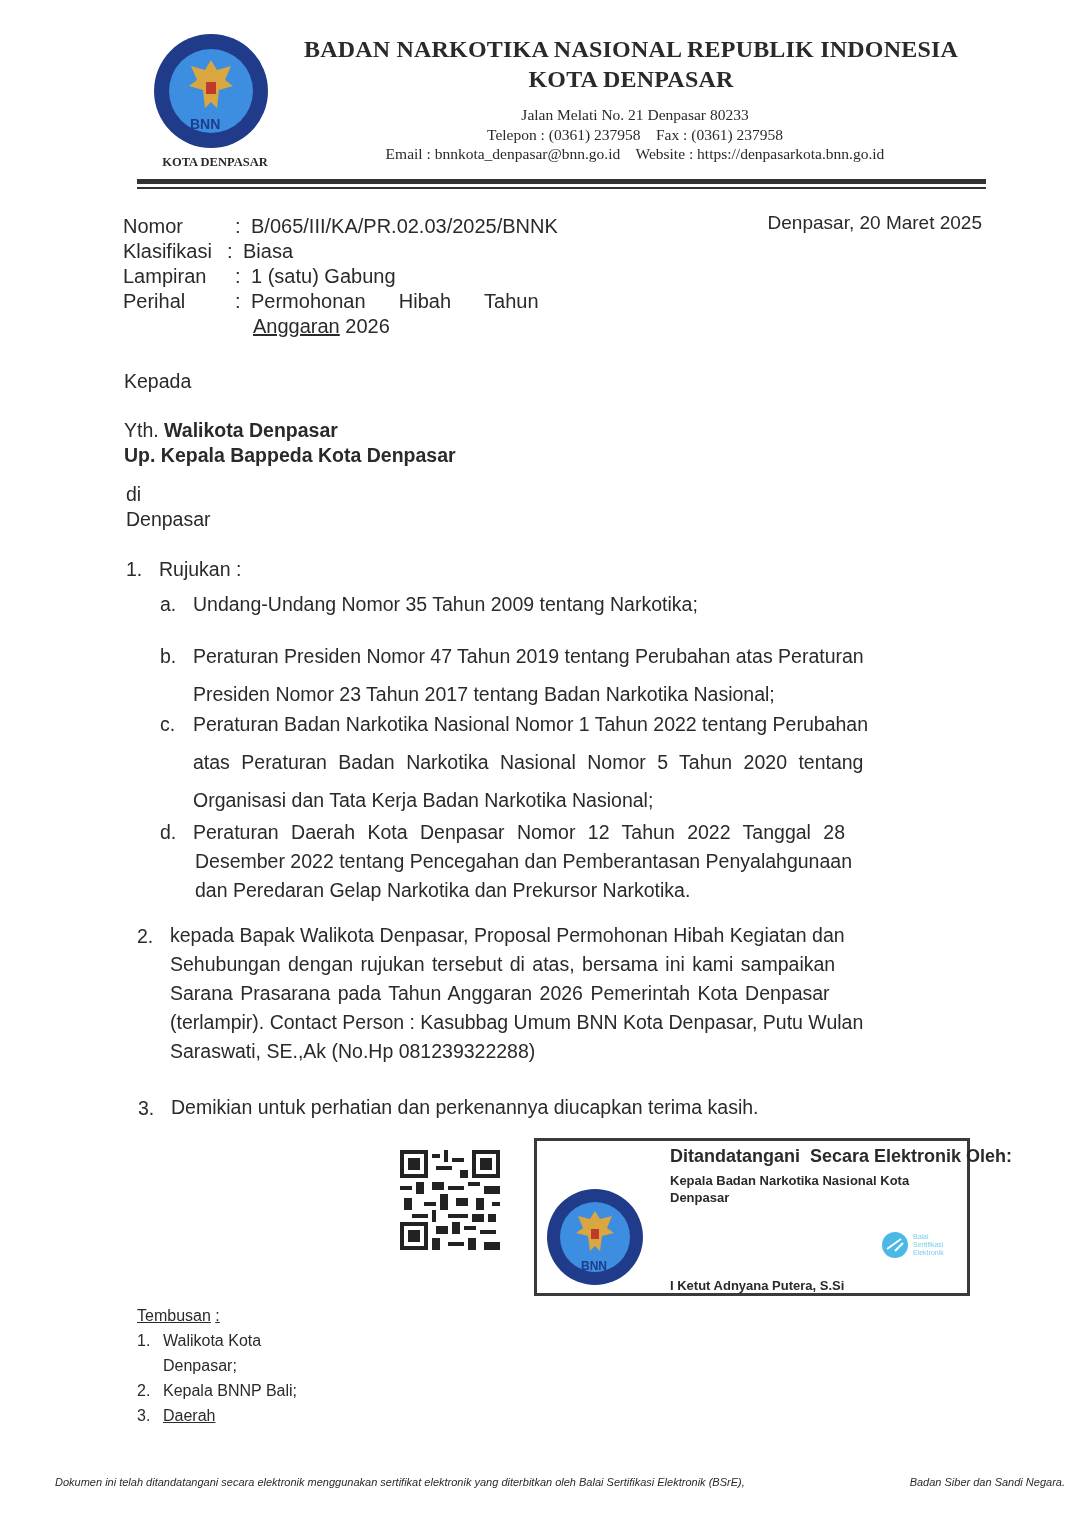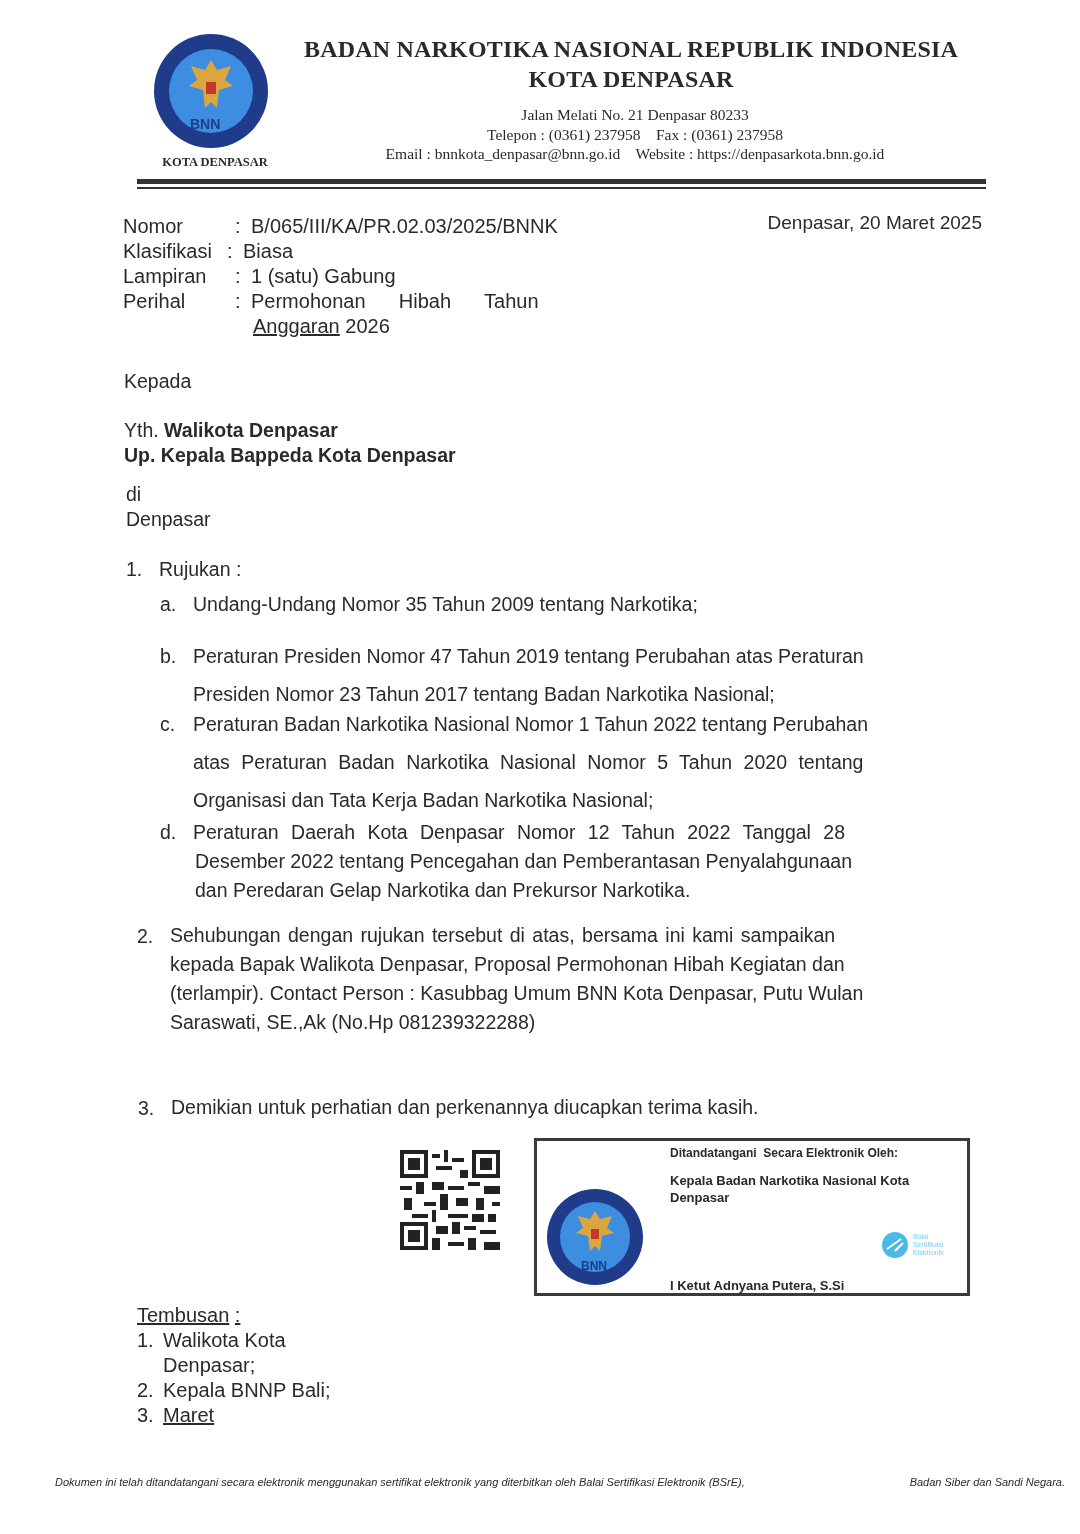--- a/index.html
+++ b/index.html
@@ -97,22 +97,23 @@
   <div style="padding-left:33px;">Organisasi dan Tata Kerja Badan Narkotika Nasional;</div>
 </div>
 <div class="abs body-text" style="left:160px;top:818px;width:800px;line-height:29px;">
   <div><span style="display:inline-block;width:33px;">d.</span><span style="word-spacing:7px;">Peraturan Daerah Kota Denpasar Nomor 12 Tahun 2022 Tanggal 28</span></div>
   <div style="padding-left:35px;">Desember 2022 tentang Pencegahan dan Pemberantasan Penyalahgunaan</div>
   <div style="padding-left:35px;">dan Peredaran Gelap Narkotika dan Prekursor Narkotika.</div>
 </div>
 
 <div class="abs body-text" style="left:137px;top:924px;">2.</div>
 <div class="abs body-text" style="left:170px;top:921px;width:790px;line-height:29px;text-align:justify;">
+  <div>kepada Bapak Walikota Denpasar, Proposal Permohonan Hibah Kegiatan dan</div>
   <div style="word-spacing:2px;">Sehubungan dengan rujukan tersebut di atas, bersama ini kami sampaikan</div>
-  <div>kepada Bapak Walikota Denpasar, Proposal Permohonan Hibah Kegiatan dan</div>
+  <div style="word-spacing:2px;">Sarana Prasarana pada Tahun Anggaran 2026 Pemerintah Kota Denpasar</div>
   <div>(terlampir). Contact Person : Kasubbag Umum BNN Kota Denpasar, Putu Wulan</div>
   <div>Saraswati, SE.,Ak (No.Hp 081239322288)</div>
 </div>
 
 <div class="abs body-text" style="left:138px;top:1096px;">3.</div>
 <div class="abs body-text" style="left:171px;top:1095px;">Demikian untuk perhatian dan perkenannya diucapkan terima kasih.</div>
 
 <div class="abs" style="left:400px;top:1150px;width:100px;height:100px;">
   <svg width="100" height="100" viewBox="0 0 25 25" shape-rendering="crispEdges">
     <g fill="#222">
@@ -160,36 +161,36 @@
 </div>
 
 <div class="abs sigbox">
   <svg class="abs" style="left:8px;top:46px;" width="100" height="100" viewBox="0 0 100 100">
     <circle cx="50" cy="50" r="48" fill="#1f3b8a"></circle>
     <circle cx="50" cy="50" r="35" fill="#3d8ee0"></circle>
     <path d="M50 24 l5 8 l12-3 l-5 12 l7 5 l-12 3 l-2 15 l-5-5 l-5 5 l-2-15 l-12-3 l7-5 l-5-12 l12 3z" fill="#d9a640"></path>
     <rect x="46" y="42" width="8" height="10" fill="#c0392b"></rect>
   </svg>
   <div class="abs" style="left:44px;top:118px;font-weight:bold;font-size:12px;color:#1f3b8a;">BNN</div>
-  <div class="abs" style="left:133px;top:5px;font-size:12px;font-weight:bold;white-space:pre;">Ditandatangani  Secara Elektronik Oleh:</div>
+  <div class="abs" style="left:133px;top:5px;font-size:18px;font-weight:bold;white-space:pre;">Ditandatangani  Secara Elektronik Oleh:</div>
   <div class="abs" style="left:133px;top:31px;width:290px;font-size:13px;font-weight:bold;line-height:17px;">Kepala Badan Narkotika Nasional Kota Denpasar</div>
   <div class="abs" style="left:344px;top:90px;display:flex;align-items:center;gap:4px;">
     <svg width="28" height="28" viewBox="0 0 28 28">
         <circle cx="14" cy="14" r="13" fill="#4ab9e6"></circle>
         <path d="M6 18 L20 8 M14 20 L22 12" stroke="#fff" stroke-width="2"></path>
       </svg>
     <span style="font-size:7px;color:#7fcdea;width:42px;line-height:8px;">Balai Sertifikasi Elektronik</span>
   </div>
   <div class="abs" style="left:133px;top:137px;font-size:13px;font-weight:bold;">I Ketut Adnyana Putera, S.Si</div>
 </div>
 
-<div class="abs body-text" style="left:137px;top:1303px;line-height:25px;font-size:20px;">
+<div class="abs body-text" style="left:137px;top:1303px;line-height:25px;font-size:16px;">
   <div><span class="u">Tembusan</span> <span class="u">:</span></div>
   <div><span style="display:inline-block;width:26px;">1.</span><span>Walikota Kota</span></div>
   <div style="padding-left:26px;">Denpasar;</div>
   <div><span style="display:inline-block;width:26px;">2.</span><span>Kepala BNNP Bali;</span></div>
-  <div><span style="display:inline-block;width:26px;">3.</span><span class="u">Maret</span></div>
+  <div><span style="display:inline-block;width:26px;">3.</span><span class="u">Daerah</span></div>
 </div>
 
 <div class="abs footer">
   <span>Dokumen ini telah ditandatangani secara elektronik menggunakan sertifikat elektronik yang diterbitkan oleh Balai Sertifikasi Elektronik (BSrE),</span>
   <span style="position:absolute;right:0;">Badan Siber dan Sandi Negara.</span>
 </div>
 
 </body></html>

